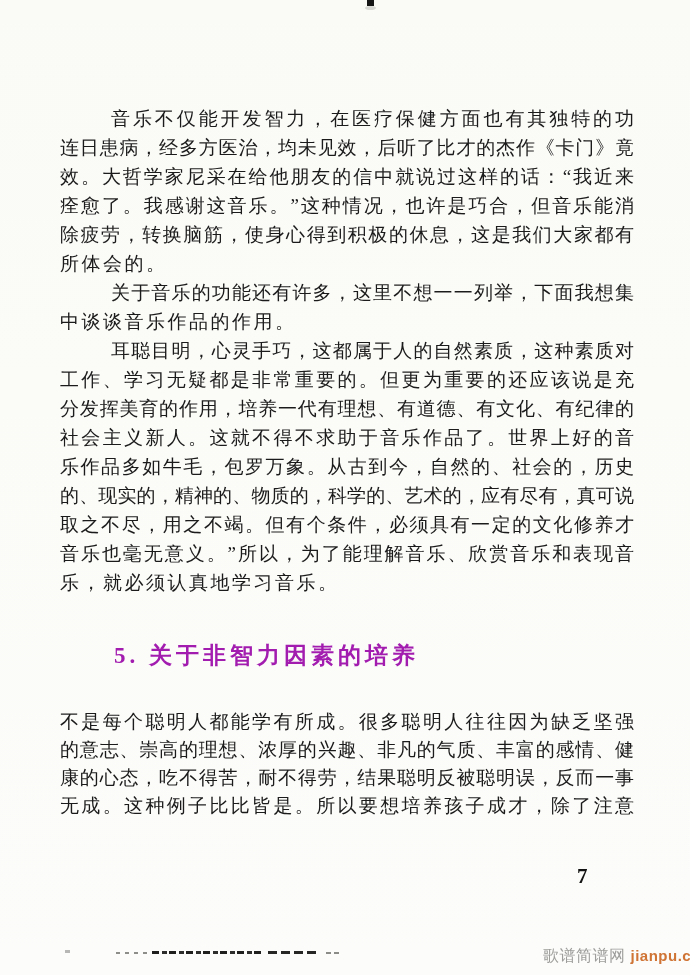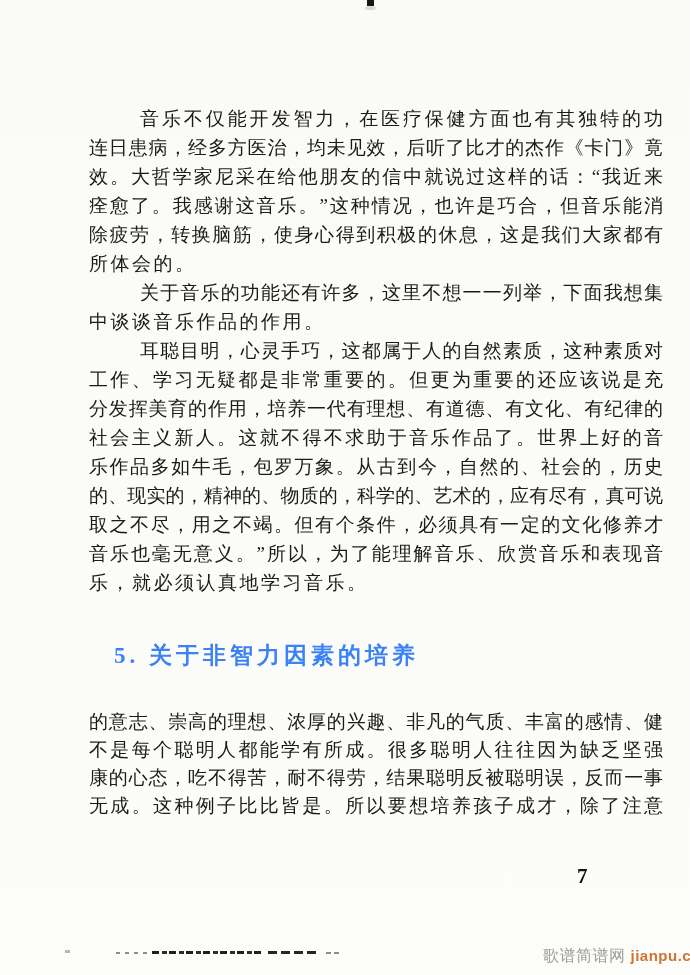--- a/index.html
+++ b/index.html
@@ -15,21 +15,20 @@
     width:690px;height:975px;
     background:linear-gradient(180deg,#fafaf7 0%, var(--paper) 40%, #fcfcfa 100%);
     font-family:"Liberation Serif","DejaVu Serif",serif;
     color:var(--ink);
     overflow:hidden;
   }
   .text-block{
     position:absolute;
     left:60px;
     width:574px;
-    margin-left:29px;
   }
   .line{
     font-size:19px;
     line-height:29px;
     text-align:justify;
     text-align-last:justify;
     color:var(--ink);
   }
   .block-2 .line{line-height:28px;}
   .line.indent{text-indent:51px;}
@@ -39,21 +38,21 @@
   }
   .section-heading{
     position:absolute;
     left:60px;
     top:640px;
     width:574px;
     padding-left:54px;
     font-size:23px;
     font-weight:bold;
     letter-spacing:4px;
-    color:#3b82f6;
+    color:#a21caf;
     white-space:nowrap;
   }
   .page-number{
     position:absolute;
     left:577px;
     top:864px;
     font-size:21px;
     font-weight:600;
     color:#121212;
     letter-spacing:0;
@@ -128,22 +127,22 @@
   <div class="line">乐作品多如牛毛，包罗万象。从古到今，自然的、社会的，历史</div>
   <div class="line">的、现实的，精神的、物质的，科学的、艺术的，应有尽有，真可说</div>
   <div class="line">取之不尽，用之不竭。但有个条件，必须具有一定的文化修养才</div>
   <div class="line">音乐也毫无意义。”所以，为了能理解音乐、欣赏音乐和表现音</div>
   <div class="line end">乐，就必须认真地学习音乐。</div>
 </div>
 
 <h2 class="section-heading">5. 关于非智力因素的培养</h2>
 
 <div class="text-block block-2" style="top:708px;">
+  <div class="line">不是每个聪明人都能学有所成。很多聪明人往往因为缺乏坚强</div>
   <div class="line">的意志、崇高的理想、浓厚的兴趣、非凡的气质、丰富的感情、健</div>
-  <div class="line">不是每个聪明人都能学有所成。很多聪明人往往因为缺乏坚强</div>
   <div class="line">康的心态，吃不得苦，耐不得劳，结果聪明反被聪明误，反而一事</div>
   <div class="line">无成。这种例子比比皆是。所以要想培养孩子成才，除了注意</div>
 </div>
 
 <div class="page-number">7</div>
 
 <div class="artifact artifact-dot"></div>
 <div class="artifact artifact-seg-a"></div>
 <div class="artifact artifact-seg-b"></div>
 <div class="artifact artifact-seg-c"></div>

